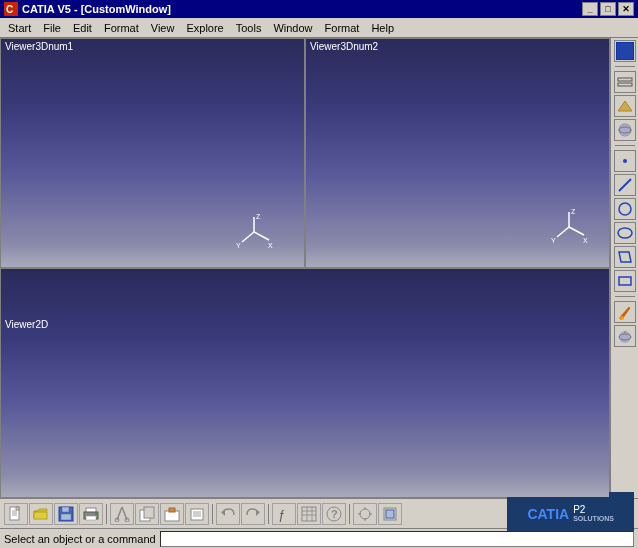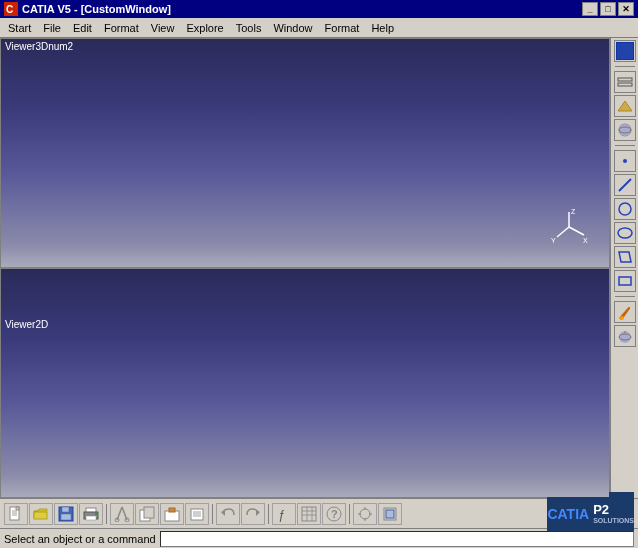--- a/index.html
+++ b/index.html
@@ -195,21 +195,21 @@
     .btn-sep {
       width: 1px;
       height: 20px;
       background: #808080;
       margin: 0 2px;
     }
     #catia-logo {
       margin-left: auto;
       background: #1a3a6a;
       color: white;
-      padding: 2px 0;
+      padding: 2px 20px;
       font-size: 10px;
       font-weight: bold;
       height: 43px;
       display: flex;
       align-items: center;
       gap: 4px;
     }
 
     
     #status-bar {
@@ -286,20 +286,36 @@
   <span class="menu-item">Format</span>
   <span class="menu-item">Help</span>
 </div>
 
 <div id="main-content">
 
   <div id="viewport-area">
 
     <div id="top-viewers">
 
+      <div class="viewer-3d" id="viewer1">
+        <span class="viewer-label">Viewer3Dnum1</span>
+        <div class="axis-widget">
+          <svg class="axis-svg" viewBox="0 0 40 40">
+
+            <line x1="20" y1="20" x2="20" y2="5" stroke="white" stroke-width="1.5"></line>
+            <text x="22" y="7" fill="white" font-size="7">Z</text>
+
+            <line x1="20" y1="20" x2="35" y2="28" stroke="white" stroke-width="1.5"></line>
+            <text x="34" y="36" fill="white" font-size="7">X</text>
+
+            <line x1="20" y1="20" x2="8" y2="30" stroke="white" stroke-width="1.5"></line>
+            <text x="2" y="36" fill="white" font-size="7">Y</text>
+          </svg>
+        </div>
+      </div>
 
       <div class="viewer-3d" id="viewer2">
         <span class="viewer-label">Viewer3Dnum2</span>
         <div class="axis-widget">
           <svg class="axis-svg" viewBox="0 0 40 40">
             <line x1="20" y1="20" x2="20" y2="5" stroke="white" stroke-width="1.5"></line>
             <text x="22" y="7" fill="white" font-size="7">Z</text>
             <line x1="20" y1="20" x2="35" y2="28" stroke="white" stroke-width="1.5"></line>
             <text x="34" y="36" fill="white" font-size="7">X</text>
             <line x1="20" y1="20" x2="8" y2="30" stroke="white" stroke-width="1.5"></line>
@@ -493,21 +509,21 @@
   <div class="bottom-btn">
     <svg width="16" height="16" viewBox="0 0 16 16">
       <rect x="2" y="2" width="12" height="12" fill="none" stroke="#888" stroke-width="1"></rect>
       <rect x="4" y="4" width="8" height="8" fill="#aabbdd" stroke="#4466aa" stroke-width="1"></rect>
     </svg>
   </div>
 
   <div id="catia-logo">
     <span style="color:#4488ff; font-size:14px; font-weight:bold;">CATIA</span>
     <div style="display:flex;flex-direction:column;line-height:1.1;">
-      <span style="color:white;font-size:13px;font-weight:bold;">P2</span>
+      <span style="color:white;font-size:10px;font-weight:normal;">P2</span>
       <span style="color:#aabbdd;font-size:7px;">SOLUTIONS</span>
     </div>
   </div>
 </div>
 
 <div id="status-bar">
   <span id="status-text">Select an object or a command</span>
   <input id="status-input" class="bottom-btn" type="text" style="flex: 1 1 0%; height: 16px; border: 1px inset rgb(128, 128, 128); font-size: 11px;" placeholder="">
 </div>
 

